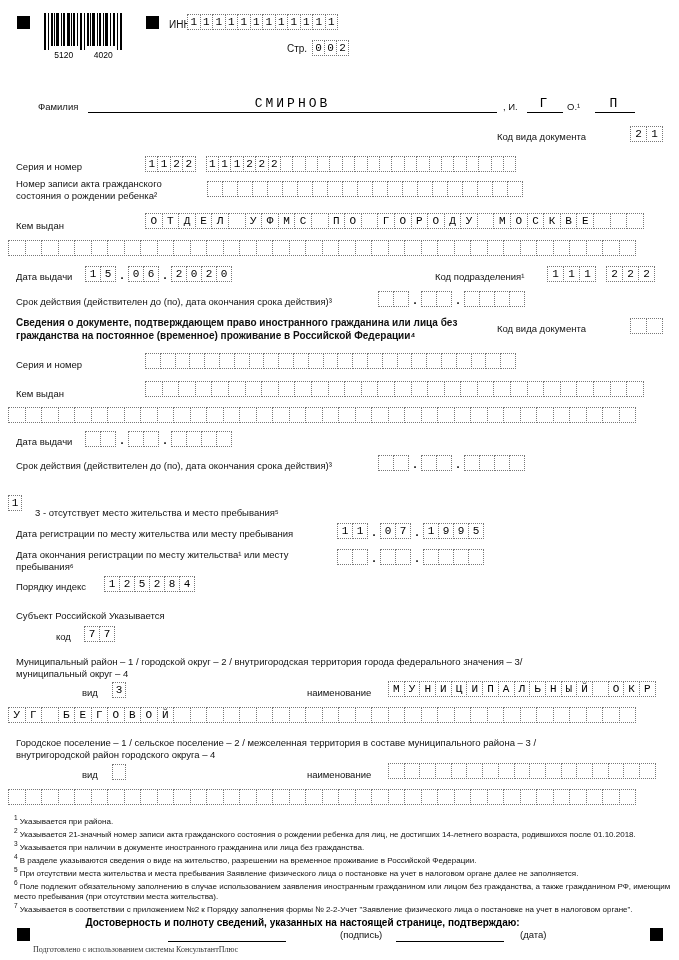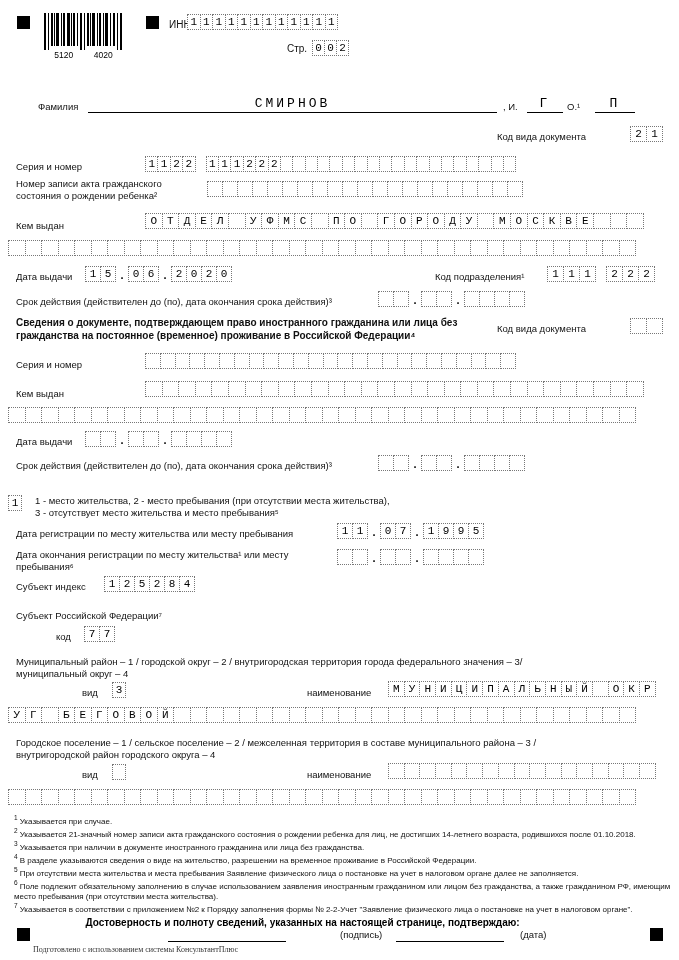--- a/index.html
+++ b/index.html
@@ -463,21 +463,20 @@
         <span class="cell" style="width: 16px;"></span>
         <span class="cell" style="width: 16px;"></span>
       </span>
     </div>
 
   <div class="cells" style="left:8px;top:495px;">
       <span class="cellgroup">
         <span class="cell" style="width: 14px;">1</span>
       </span>
     </div>
-  <div class="lb" style="left:35px;top:495px;">1 - место жительства, 2 - место пребывания (при отсутствии места жительства),</div>
   <div class="lb" style="left:35px;top:507px;">3 - отсутствует место жительства и место пребывания⁵</div>
 
   <div class="lb" style="left:16px;top:528px;">Дата регистрации по месту жительства или месту пребывания</div>
   <div class="cells" style="left:337px;top:523px;">
       <span class="cellgroup">
         <span class="cell" style="width: 16px;">1</span>
         <span class="cell" style="width: 16px;">1</span>
       </span>
       <span class="sep">.</span>
       <span class="cellgroup">
@@ -507,33 +506,33 @@
       </span>
       <span class="sep">.</span>
       <span class="cellgroup">
         <span class="cell" style="width: 16px;"></span>
         <span class="cell" style="width: 16px;"></span>
         <span class="cell" style="width: 16px;"></span>
         <span class="cell" style="width: 16px;"></span>
       </span>
     </div>
 
-  <div class="lb" style="left:16px;top:581px;">Субъект индекс</div>
+  <div class="lb" style="left:16px;top:581px;">Порядку индекс</div>
   <div class="cells" style="left:104px;top:576px;">
       <span class="cellgroup">
         <span class="cell" style="width: 16px;">1</span>
         <span class="cell" style="width: 16px;">2</span>
         <span class="cell" style="width: 16px;">5</span>
         <span class="cell" style="width: 16px;">2</span>
         <span class="cell" style="width: 16px;">8</span>
         <span class="cell" style="width: 16px;">4</span>
       </span>
     </div>
 
-  <div class="lb" style="left:16px;top:610px;">Субъект Российской Федерации⁷</div>
+  <div class="lb" style="left:16px;top:610px;">Субъект Российской Указывается</div>
   <div class="lb" style="left:56px;top:631px;">код</div>
   <div class="cells" style="left:84px;top:626px;">
       <span class="cellgroup">
         <span class="cell" style="width: 16px;">7</span>
         <span class="cell" style="width: 16px;">7</span>
       </span>
     </div>
 
   <div class="lb" style="left:16px;top:656px;">Муниципальный район – 1 / городской округ – 2 / внутригородская территория города федерального значения – 3/</div>
   <div class="lb" style="left:16px;top:668px;">муниципальный округ – 4</div>
@@ -675,21 +674,21 @@
         <span class="cell" style="width: 17.5px;"></span>
         <span class="cell" style="width: 17.5px;"></span>
         <span class="cell" style="width: 17.5px;"></span>
         <span class="cell" style="width: 17.5px;"></span>
         <span class="cell" style="width: 17.5px;"></span>
         <span class="cell" style="width: 17.5px;"></span>
       </span>
     </div>
 
   <div class="fnotes">
-    <div class="fn"><sup>1</sup><span>Указывается при случае.</span></div>
+    <div class="fn"><sup>1</sup><span>Указывается при района.</span></div>
     <div class="fn"><sup>2</sup><span>Указывается 21-значный номер записи акта гражданского состояния о рождении ребенка для лиц, не достигших 14-летнего возраста, родившихся после 01.10.2018.</span></div>
     <div class="fn"><sup>3</sup><span>Указывается при наличии в документе иностранного гражданина или лица без гражданства.</span></div>
     <div class="fn"><sup>4</sup><span>В разделе указываются сведения о виде на жительство, разрешении на временное проживание в Российской Федерации.</span></div>
     <div class="fn"><sup>5</sup><span>При отсутствии места жительства и места пребывания Заявление физического лица о постановке на учет в налоговом органе далее не заполняется.</span></div>
     <div class="fn"><sup>6</sup><span>Поле подлежит обязательному заполнению в случае использованием заявления иностранным гражданином или лицом без гражданства, а также гражданином РФ, имеющим место пребывания (при отсутствии места жительства).</span></div>
     <div class="fn"><sup>7</sup><span>Указывается в соответствии с приложением №2 к Порядку заполнения формы № 2-2-Учет "Заявление физического лица о постановке на учет в налоговом органе".</span></div>
   </div>
 
   <div class="affirm">Достоверность и полноту сведений, указанных на настоящей странице, подтверждаю:</div>
   <div class="sq" style="left:17px;top:928px;"></div>

